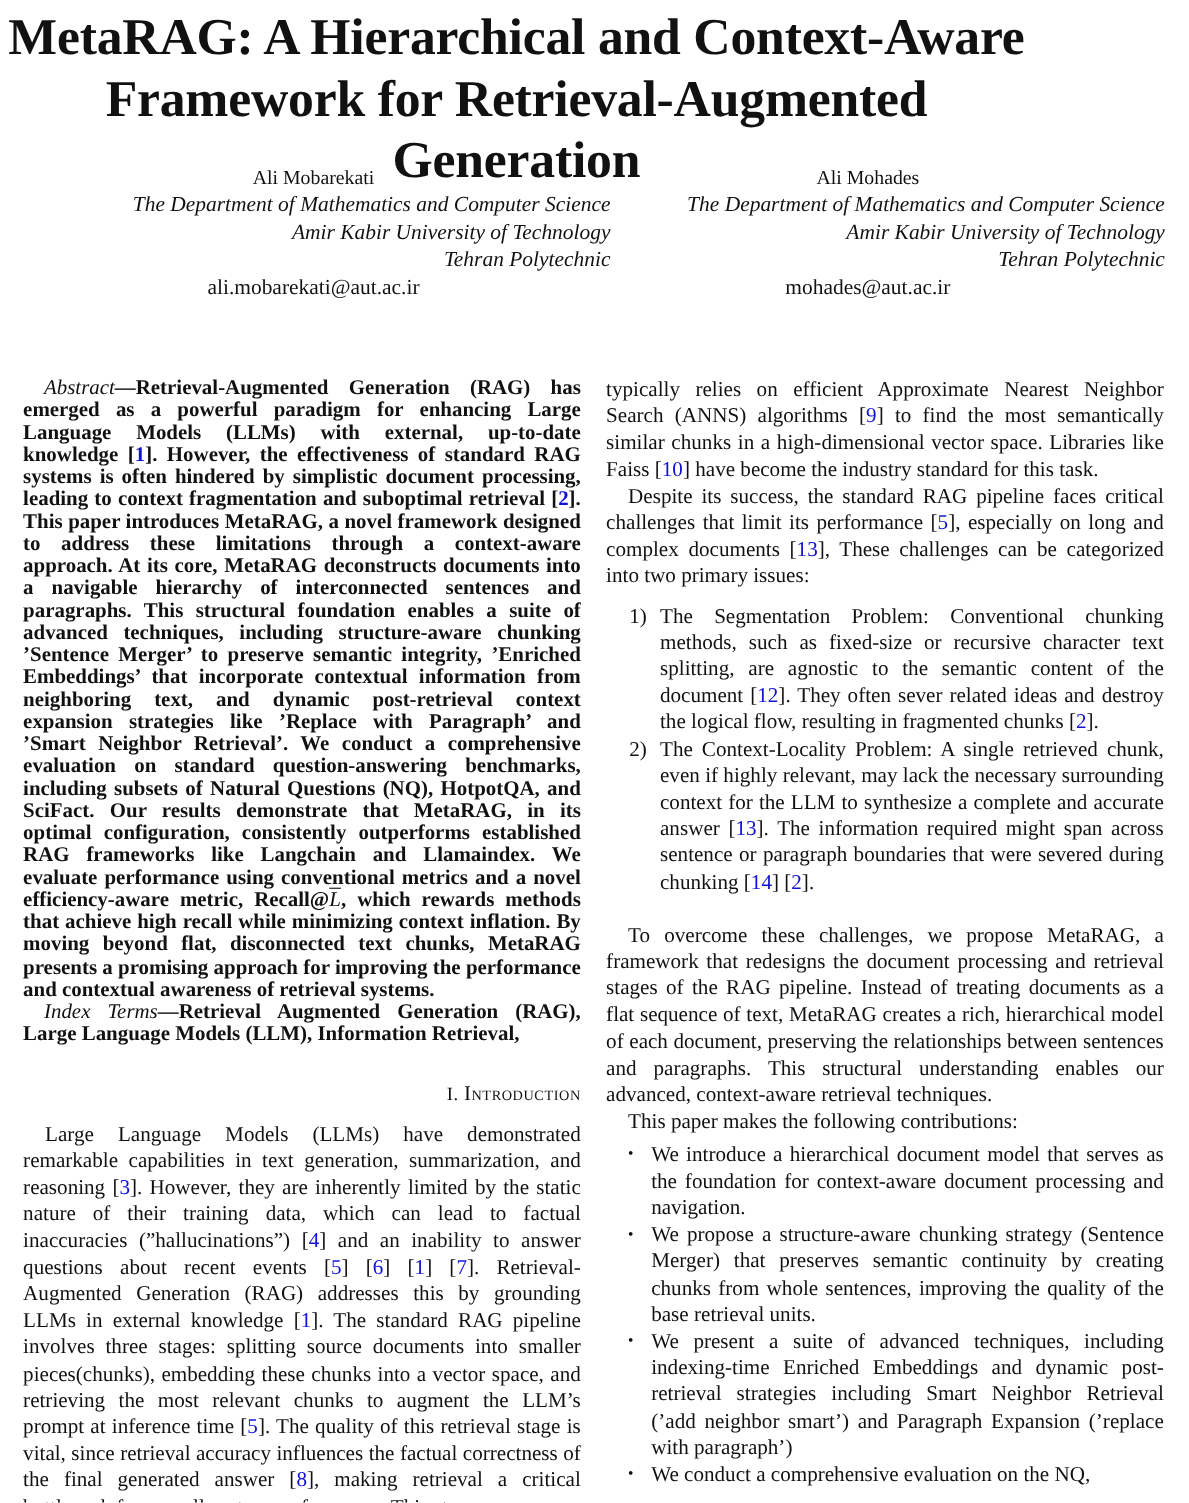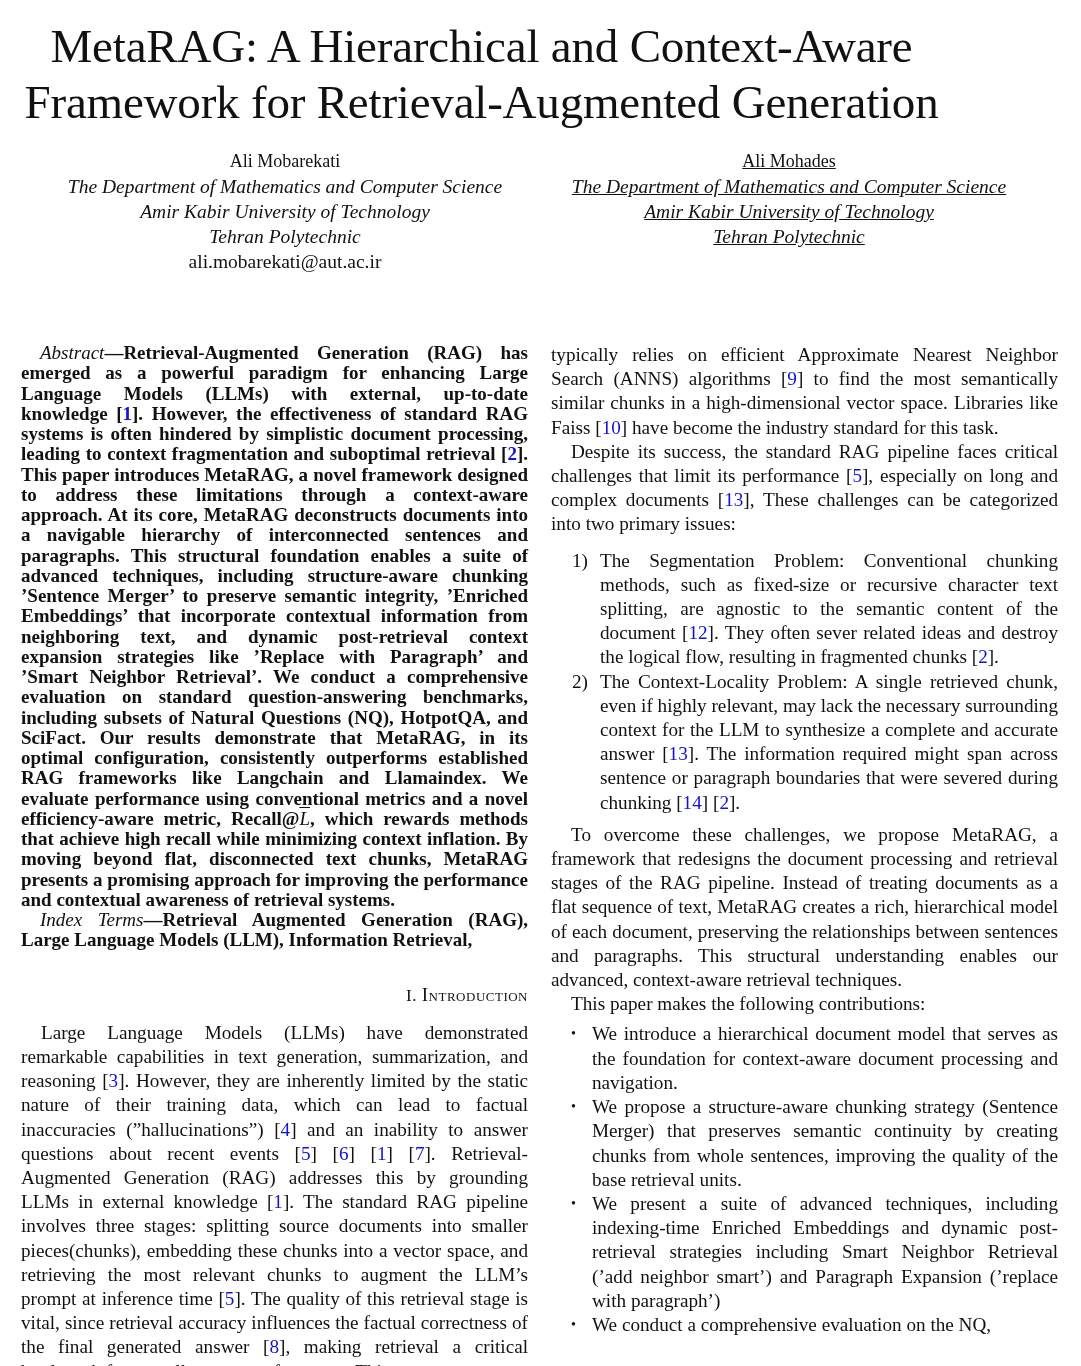--- a/index.html
+++ b/index.html
@@ -2,30 +2,30 @@
 <html><head>
 <meta charset="utf-8">
 <style>
   html, body { margin: 0; padding: 0; background: #ffffff; }
   body {
     width: 1081px; height: 1366px; overflow: hidden; position: relative;
     font-family: "Liberation Serif", "DejaVu Serif", serif; color: #111;
   }
   .title {
     position: absolute; left: 0; top: 6px; width: 939px; text-align: center;
-    font-size: 47px; line-height: 56px; letter-spacing: -0.2px; margin: 12px; font-weight: normal;
+    font-size: 47px; line-height: 56px; letter-spacing: -0.2px; margin: 0; font-weight: bold;
   }
   .author {
     position: absolute; top: 149px; width: 540px; text-align: center;
     font-size: 19.5px; line-height: 25px;
   }
   .author.left { left: 15px; }
-  .author.right { left: 519px; text-decoration: underline; }
+  .author.right { left: 519px; }
   .author .name { font-size: 18px; }
-  .author .aff { font-style: italic; }
+  .author .aff { font-style: italic; text-align: right; }
   .col {
     position: absolute; top: 343px; width: 507px;
     font-size: 19.2px; line-height: 24.2px; text-align: justify;
   }
   .col.left { left: 21px; }
   .col.right { left: 551px; }
   .abstract {
     font-weight: bold; font-size: 19px; line-height: 20.25px; margin: 0; text-indent: 19px;
   }
   .abstract .lead { font-style: italic; font-weight: normal; }
@@ -36,21 +36,21 @@
   }
   .section .sc { font-variant: small-caps; font-size: 19px; }
   a.cite { color: #1010d8; text-decoration: none; }
   ol.problems { list-style: none; margin: 12px 0 6px 0; padding: 0; }
   ol.problems li { position: relative; padding-left: 49px; margin: 0; }
   ol.problems li .num { position: absolute; left: 21px; top: 0; }
   ul.contrib { list-style: none; margin: 6px 0 0 0; padding: 0; }
   ul.contrib li { position: relative; padding-left: 41px; margin-bottom: 0; }
   ul.contrib li .bullet { position: absolute; left: 20px; top: 0; font-size: 14px; }
   .lbar { text-decoration: overline; font-style: italic; font-weight: normal; }
-  .sp-top { margin-top: 8px; font-family: Liberation Serif, serif; }
+  .sp-top { margin-top: 24px; font-family: Liberation Serif, serif; }
 </style>
 </head>
 <body>
 
 <h1 class="title">
   <span>MetaRAG: A Hierarchical and Context-Aware</span><br>
   <span>Framework for Retrieval-Augmented Generation</span>
 </h1>
 
 <div class="author left">
@@ -59,20 +59,21 @@
   <div class="aff">Amir Kabir University of Technology</div>
   <div class="aff">Tehran Polytechnic</div>
   <div>ali.mobarekati@aut.ac.ir</div>
 </div>
 
 <div class="author right">
   <div class="name">Ali Mohades</div>
   <div class="aff">The Department of Mathematics and Computer Science</div>
   <div class="aff">Amir Kabir University of Technology</div>
   <div class="aff">Tehran Polytechnic</div>
+  <div>mohades@aut.ac.ir</div>
 </div>
 
 <div class="col left">
   <p class="abstract"><span class="lead">Abstract</span><span>—</span><span>Retrieval-Augmented Generation (RAG) has emerged as a powerful paradigm for enhancing Large Language Models (LLMs) with external, up-to-date knowledge </span>[<a class="cite" href="#">1</a>]<span>. However, the effectiveness of standard RAG systems is often hindered by simplistic document processing, leading to context fragmentation and suboptimal retrieval </span>[<a class="cite" href="#">2</a>]<span>. This paper introduces MetaRAG, a novel framework designed to address these limitations through a context-aware approach. At its core, MetaRAG deconstructs documents into a navigable hierarchy of interconnected sentences and paragraphs. This structural foundation enables a suite of advanced techniques, including structure-aware chunking ’Sentence Merger’ to preserve semantic integrity, ’Enriched Embeddings’ that incorporate contextual information from neighboring text, and dynamic post-retrieval context expansion strategies like ’Replace with Paragraph’ and ’Smart Neighbor Retrieval’. We conduct a comprehensive evaluation on standard question-answering benchmarks, including subsets of Natural Questions (NQ), HotpotQA, and SciFact. Our results demonstrate that MetaRAG, in its optimal configuration, consistently outperforms established RAG frameworks like Langchain and Llamaindex. We evaluate performance using conventional metrics and a novel efficiency-aware metric, Recall@</span><span class="lbar">L</span><span>, which rewards methods that achieve high recall while minimizing context inflation. By moving beyond flat, disconnected text chunks, MetaRAG presents a promising approach for improving the performance and contextual awareness of retrieval systems.</span></p>
 
   <p class="abstract"><span class="lead">Index Terms</span><span>—</span><span>Retrieval Augmented Generation (RAG), Large Language Models (LLM), Information Retrieval,</span></p>
 
   <div class="section"><span>I. </span><span class="sc">Introduction</span></div>
 
   <p class="indent"><span>Large Language Models (LLMs) have demonstrated remarkable capabilities in text generation, summarization, and reasoning [</span><a class="cite" href="#">3</a><span>]. However, they are inherently limited by the static nature of their training data, which can lead to factual inaccuracies (”hallucinations”) [</span><a class="cite" href="#">4</a><span>] and an inability to answer questions about recent events [</span><a class="cite" href="#">5</a><span>] [</span><a class="cite" href="#">6</a><span>] [</span><a class="cite" href="#">1</a><span>] [</span><a class="cite" href="#">7</a><span>]. Retrieval-Augmented Generation (RAG) addresses this by grounding LLMs in external knowledge [</span><a class="cite" href="#">1</a><span>]. The standard RAG pipeline involves three stages: splitting source documents into smaller pieces(chunks), embedding these chunks into a vector space, and retrieving the most relevant chunks to augment the LLM’s prompt at inference time [</span><a class="cite" href="#">5</a><span>]. The quality of this retrieval stage is vital, since retrieval accuracy influences the factual correctness of the final generated answer [</span><a class="cite" href="#">8</a><span id="p1j">], making retrieval a critical bottleneck for overall system performance. This stage</span></p>

